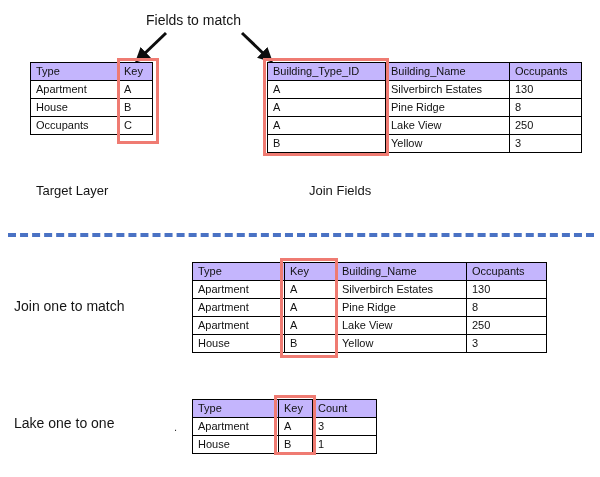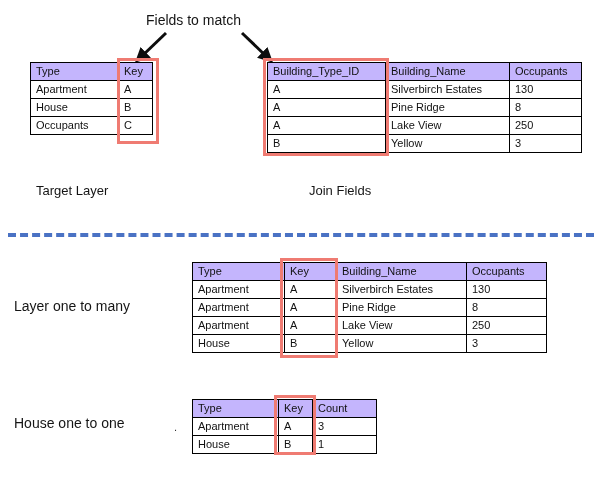--- a/index.html
+++ b/index.html
@@ -169,21 +169,21 @@
         <td>3</td>
       </tr>
     </tbody>
   </table>
   <div class="keybox" style="left:263px; top:58px; width:126px; height:98px;"></div>
 
   <div class="caption" style="left:309px; top:183px;">Join Fields</div>
 
   <div class="divider" style="left:8px; top:233px; width:586px;"></div>
 
-  <div class="side-label" style="left:14px; top:298px;">Layer one to many</div>
+  <div class="side-label" style="left:14px; top:298px;">Join one to match</div>
 
   <table class="tbl" id="tbl-otm" style="left:192px; top:262px;">
     <thead>
       <tr>
         <th style="width:92px;">Type</th>
         <th style="width:52px;">Key</th>
         <th style="width:130px;">Building_Name</th>
         <th style="width:80px;">Occupants</th>
       </tr>
     </thead>
@@ -209,21 +209,21 @@
       <tr>
         <td>House</td>
         <td>B</td>
         <td>Yellow</td>
         <td>3</td>
       </tr>
     </tbody>
   </table>
   <div class="keybox" style="left:280px; top:258px; width:58px; height:100px;"></div>
 
-  <div class="side-label" style="left:14px; top:415px;">House one to one</div>
+  <div class="side-label" style="left:14px; top:415px;">Lake one to one</div>
 
   <div class="tiny-dot" style="left:174px; top:421px;">.</div>
 
   <table class="tbl" id="tbl-oto" style="left:192px; top:399px;">
     <thead>
       <tr>
         <th style="width:86px;">Type</th>
         <th style="width:34px;">Key</th>
         <th style="width:64px;">Count</th>
       </tr>

